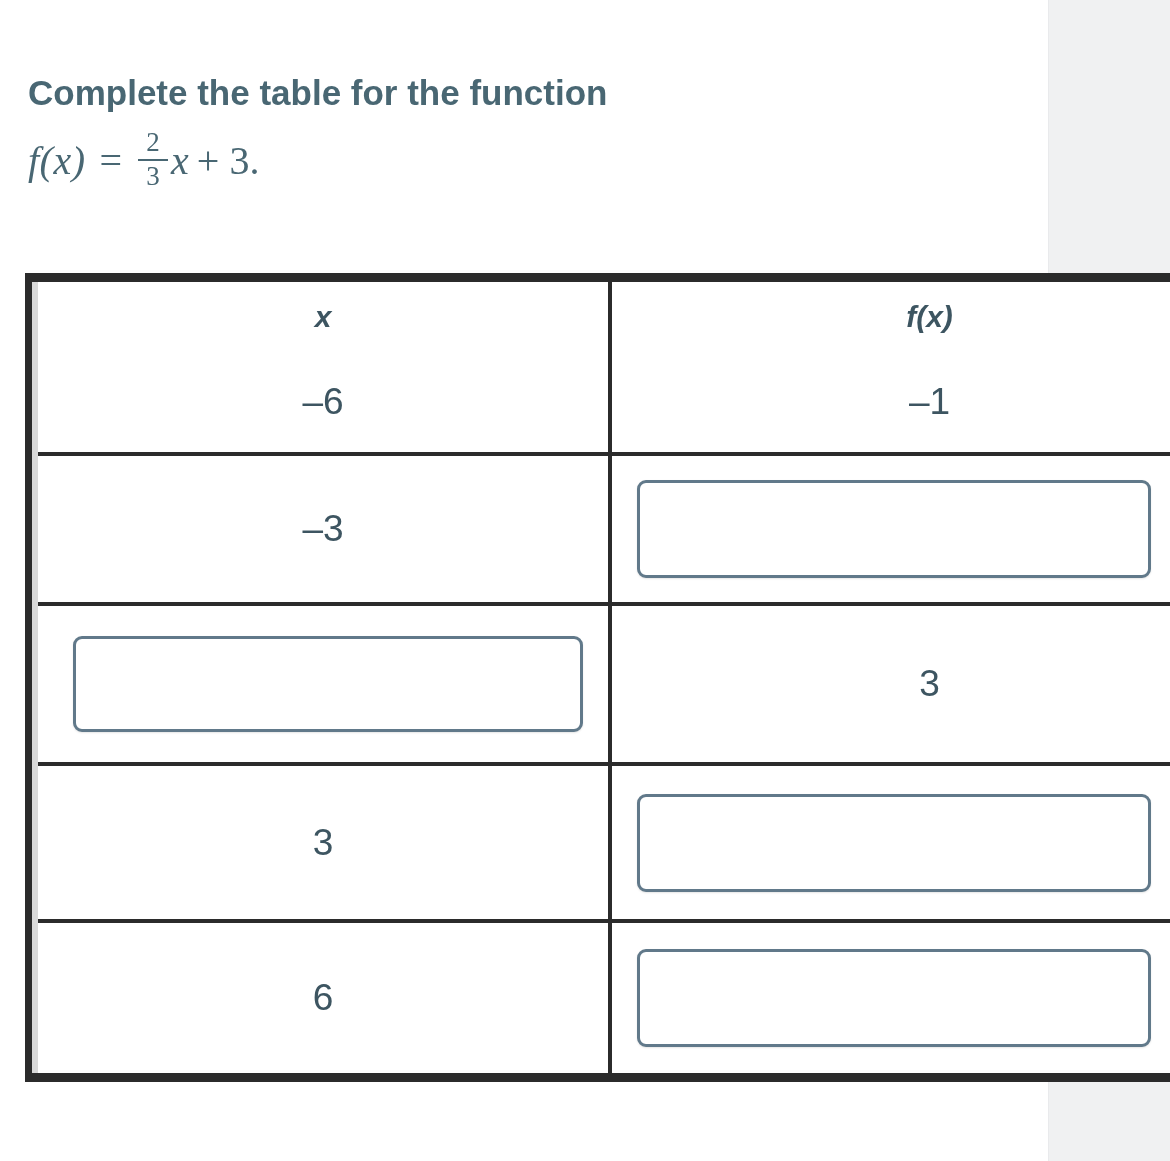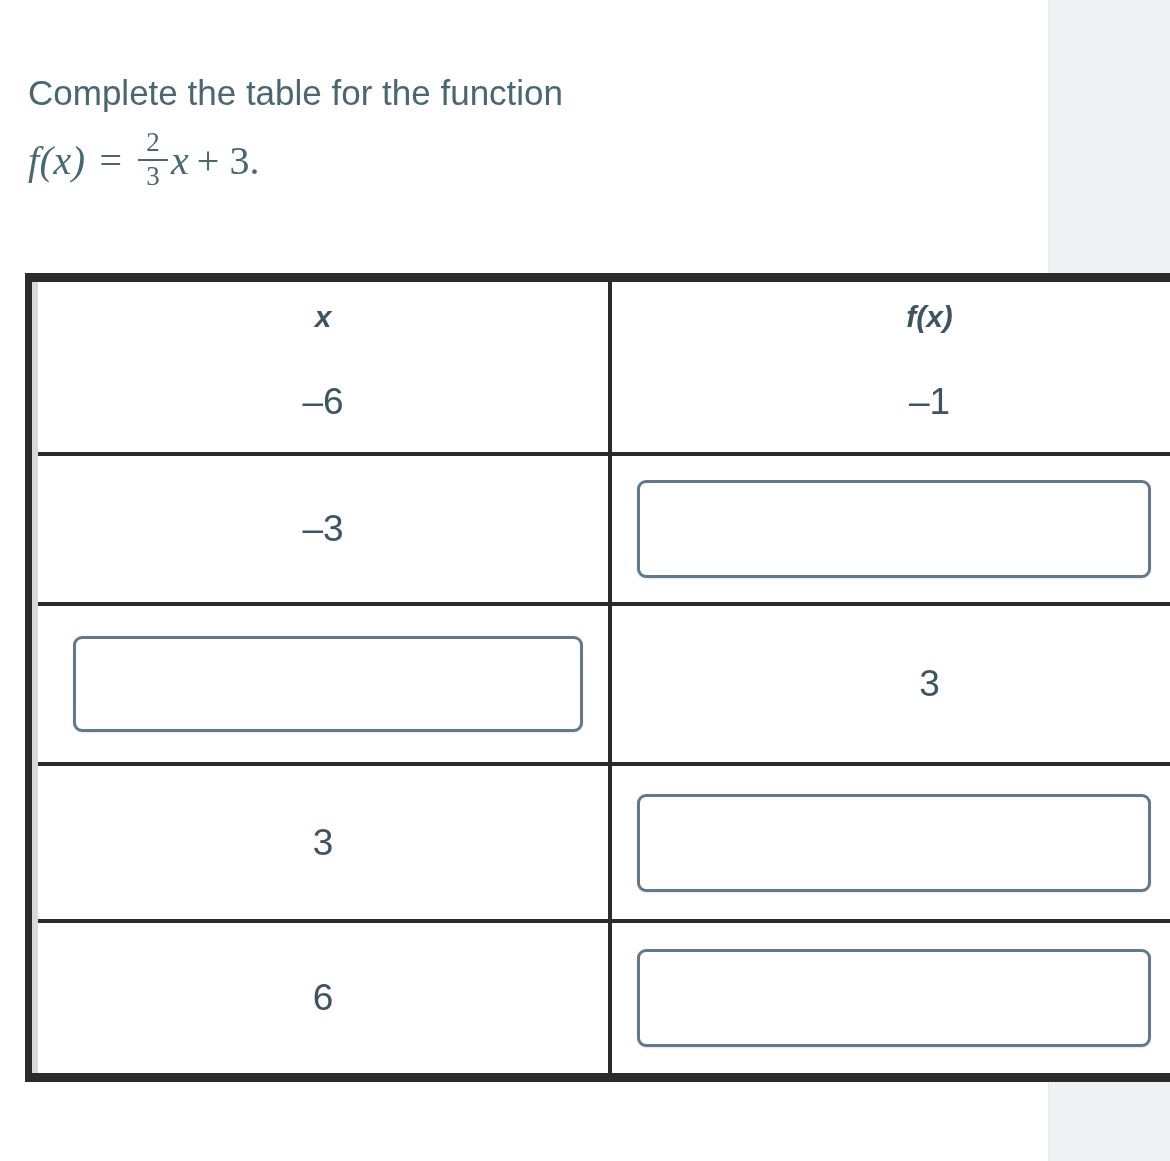--- a/index.html
+++ b/index.html
@@ -32,20 +32,21 @@
     position: absolute;
     top: 70px;
     left: 28px;
     width: 1000px;
   }
   .prompt-line {
     color: #496773;
     font-size: 35px;
     line-height: 46px;
     white-space: nowrap;
+    font-weight: bold;
   }
   .formula {
     margin-top: 14px;
     font-family: "Liberation Serif", serif;
     font-style: italic;
     font-size: 40px;
     color: #496773;
     display: flex;
     align-items: center;
     white-space: nowrap;

